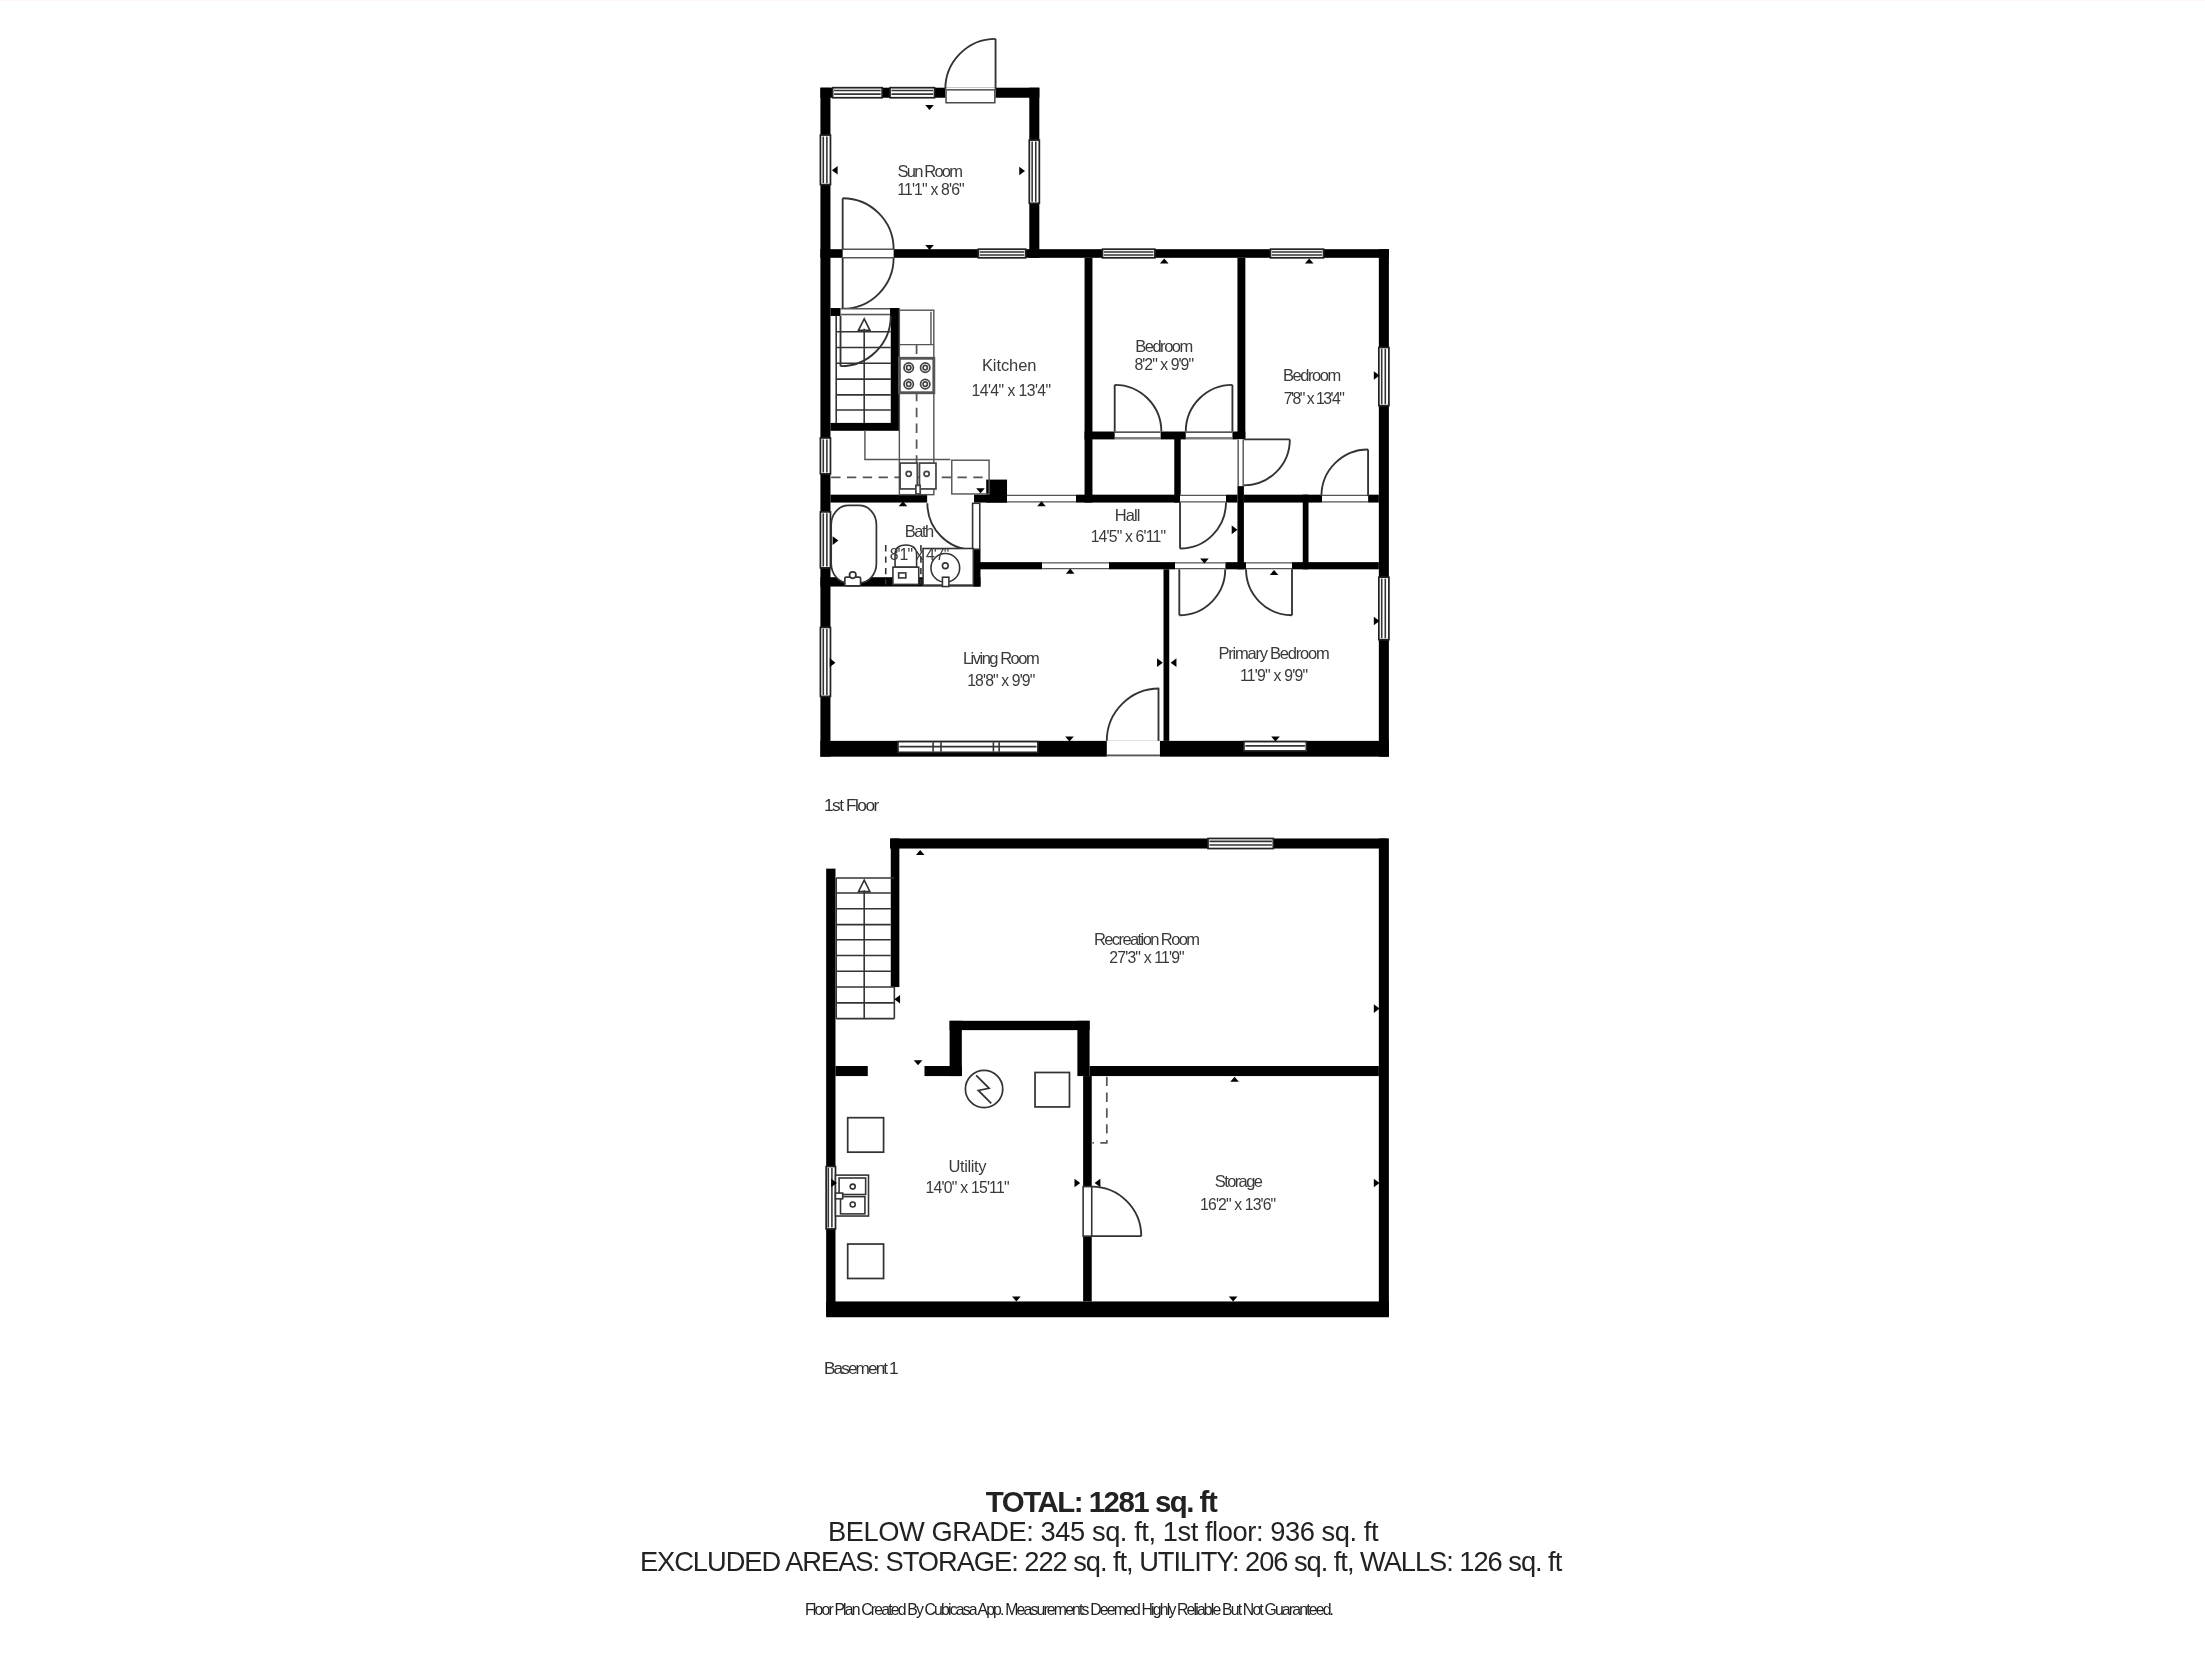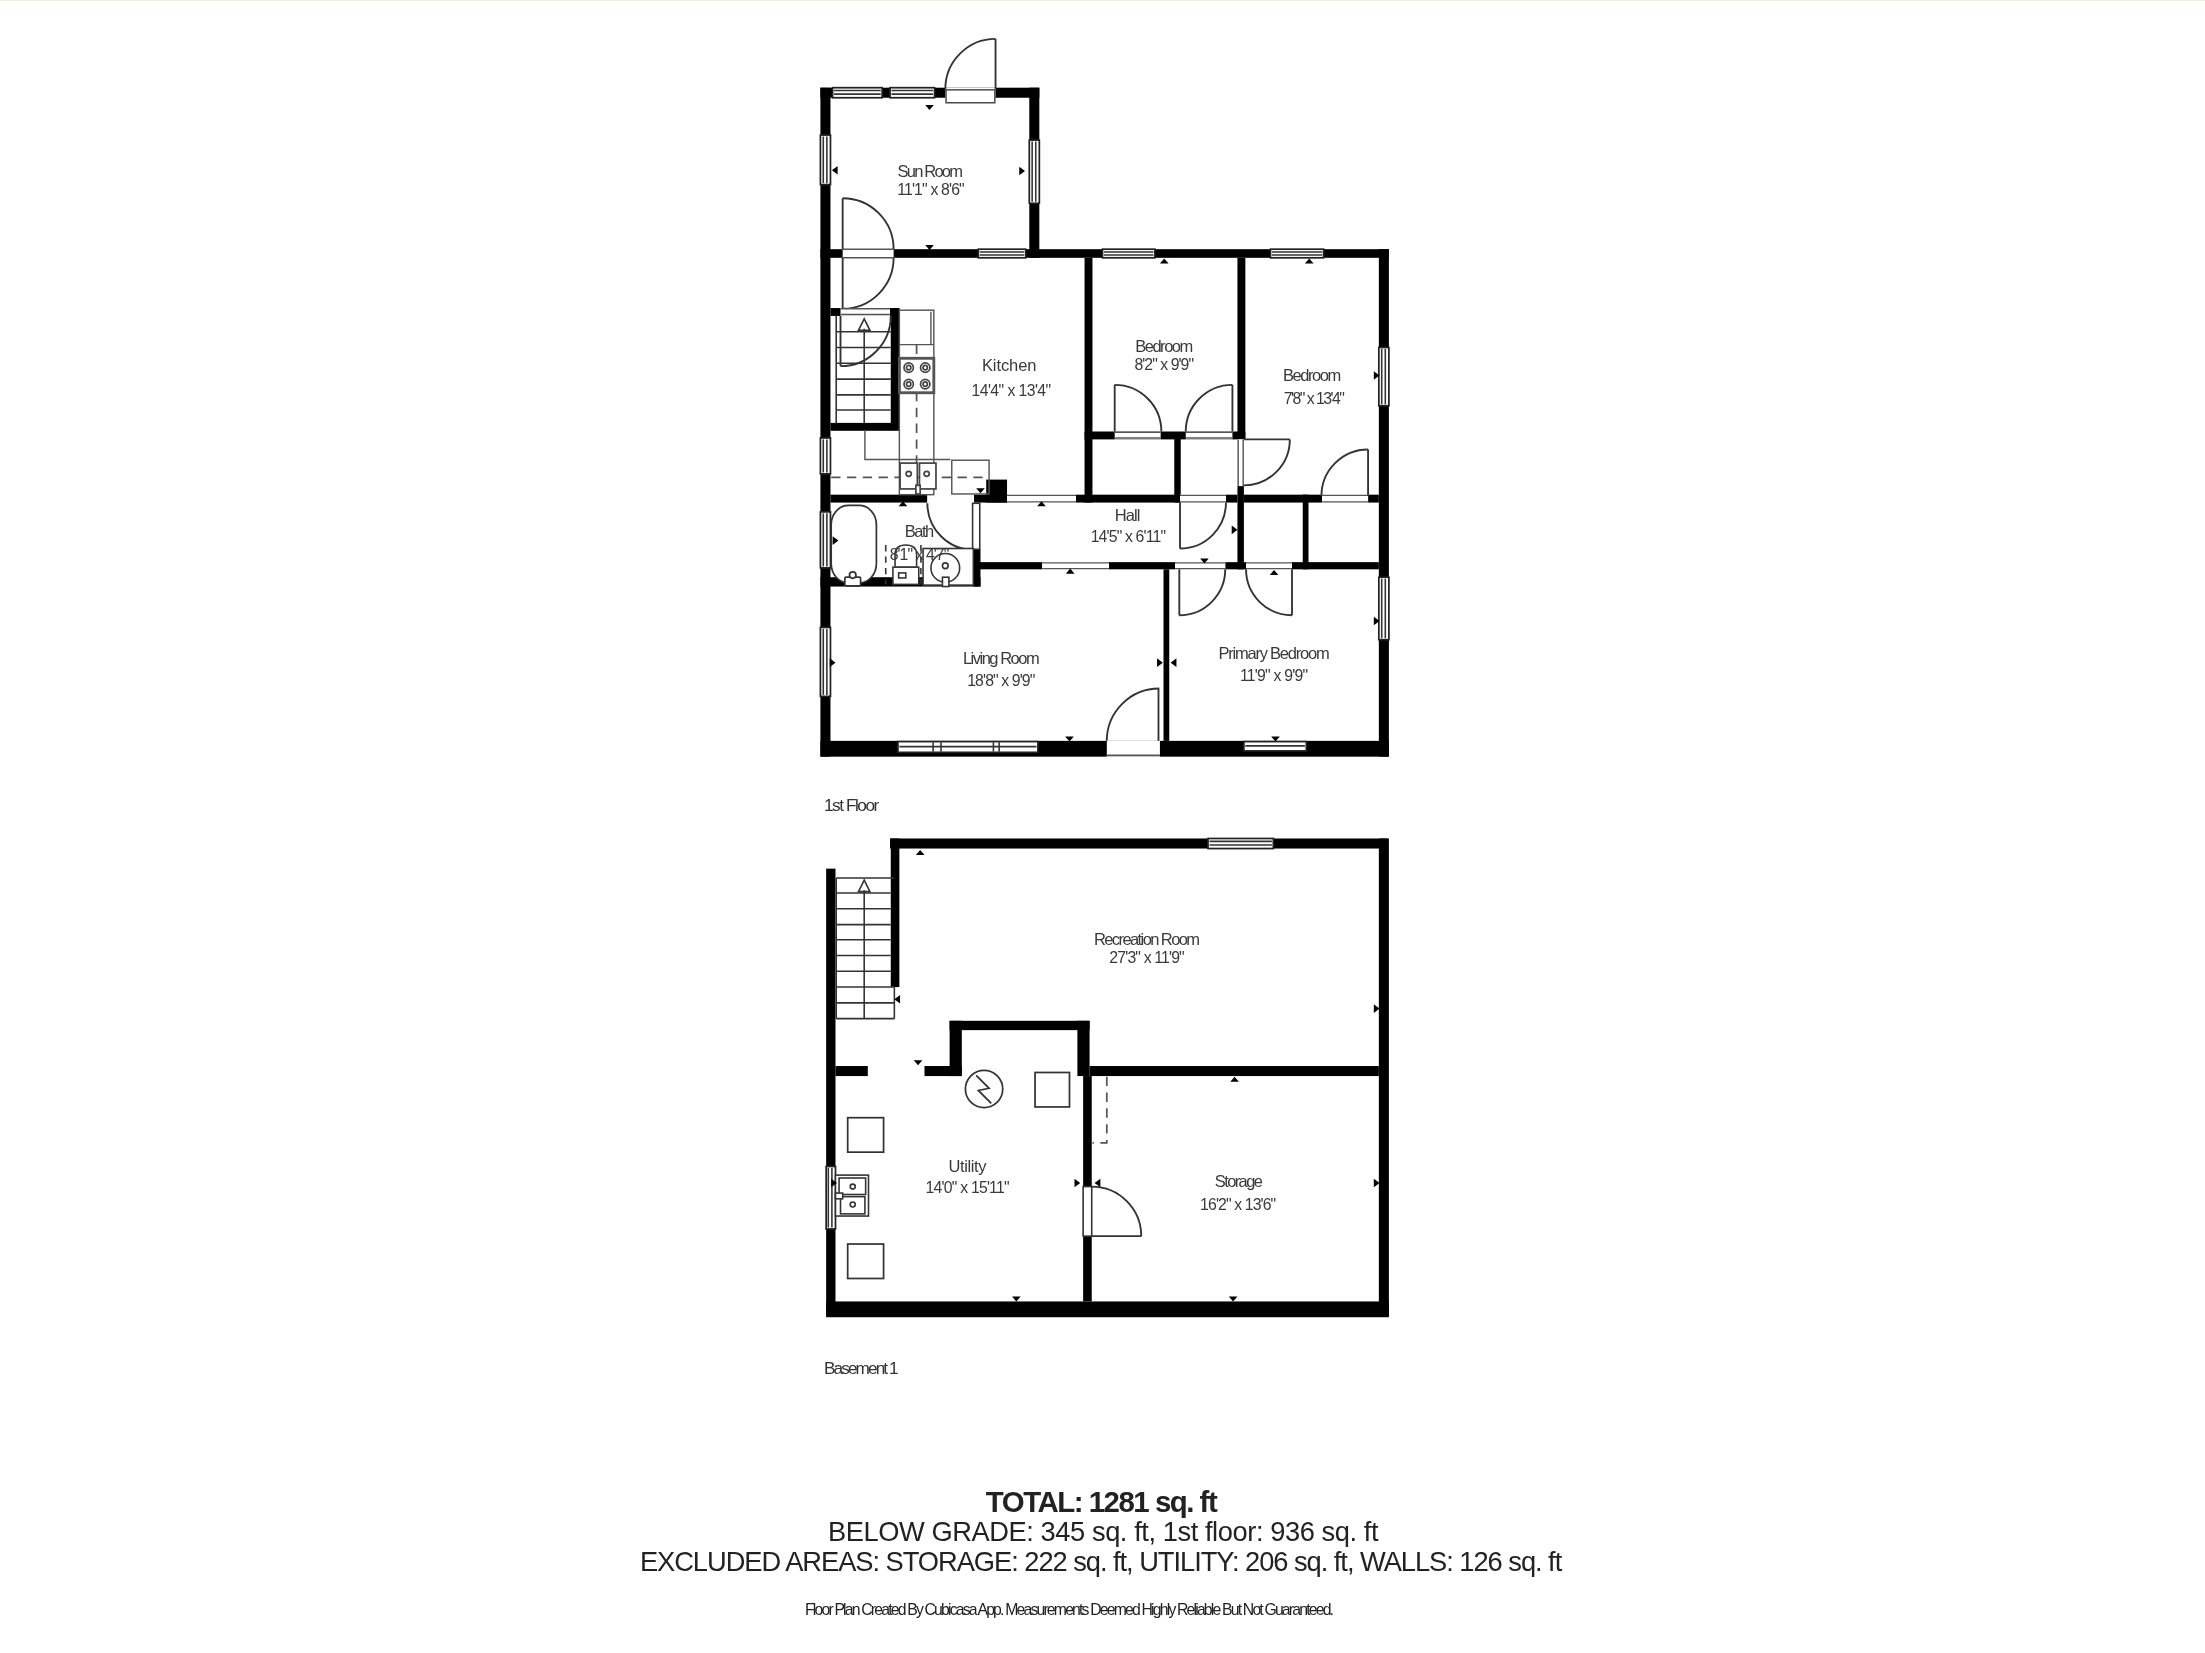--- a/index.html
+++ b/index.html
@@ -1,16 +1,16 @@
 <!DOCTYPE html>
 <html style="font-size:11.5px"><head>
 <meta charset="utf-8">
 <style>
 html,body{margin:0;padding:0;background:#fff;}
-#page{width:2205px;height:1654px;position:relative;background:#a16207;font-family:"Liberation Sans",sans-serif;}
+#page{width:2205px;height:1654px;position:relative;background:#fca5a5;font-family:"Liberation Sans",sans-serif;}
 svg{position:absolute;top:0;left:0;}
 .rm{fill:#3a3a3a;font-size:23px;font-family:"Liberation Sans",sans-serif;}
 .dim{fill:#3a3a3a;font-size:22px;font-family:"Liberation Sans",sans-serif;}
 .flr{fill:#333;font-size:24px;font-family:"Liberation Sans",sans-serif;}
 .thin{stroke:#333;stroke-width:2.2;fill:none;}
 .arc{stroke:#333;stroke-width:2.6;fill:none;}
 .win{fill:#fff;stroke:#222;stroke-width:2.4;}
 .cas{fill:#fff;}
 .casl{stroke:#555;stroke-width:2;}
 .ctr{stroke:#555;stroke-width:2;fill:none;}

